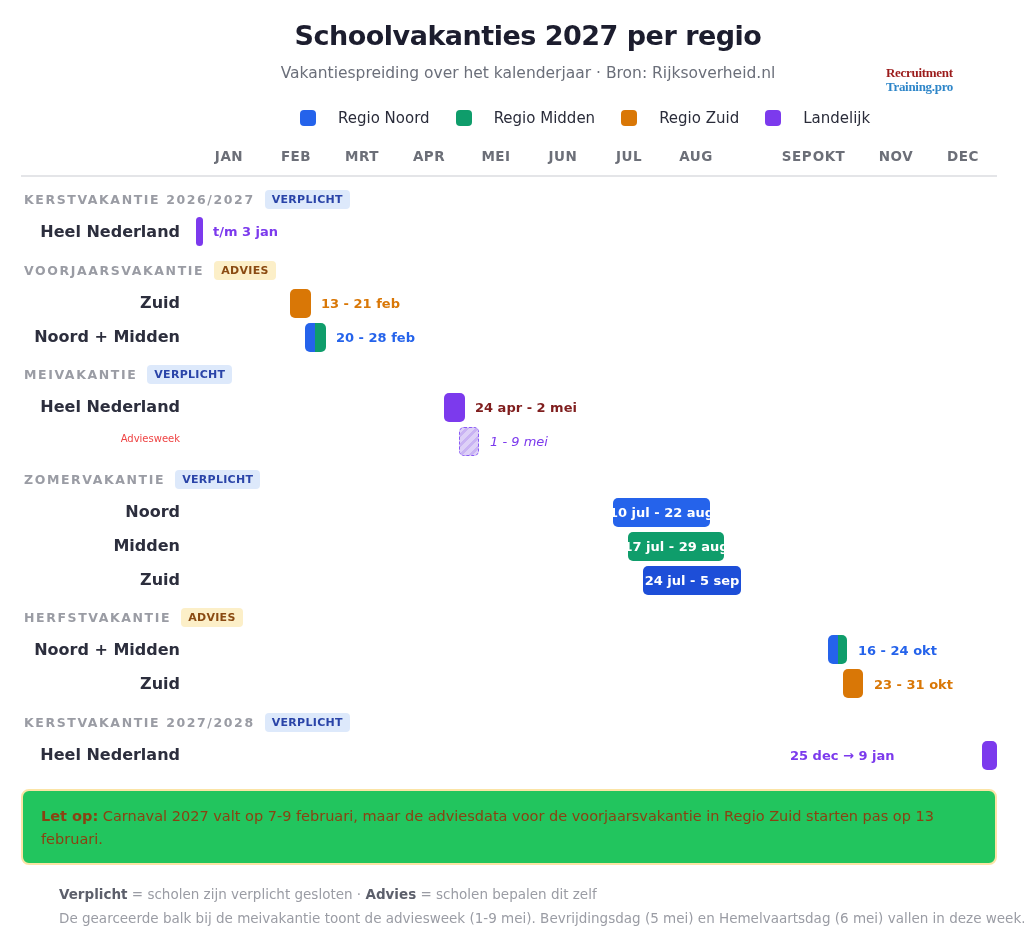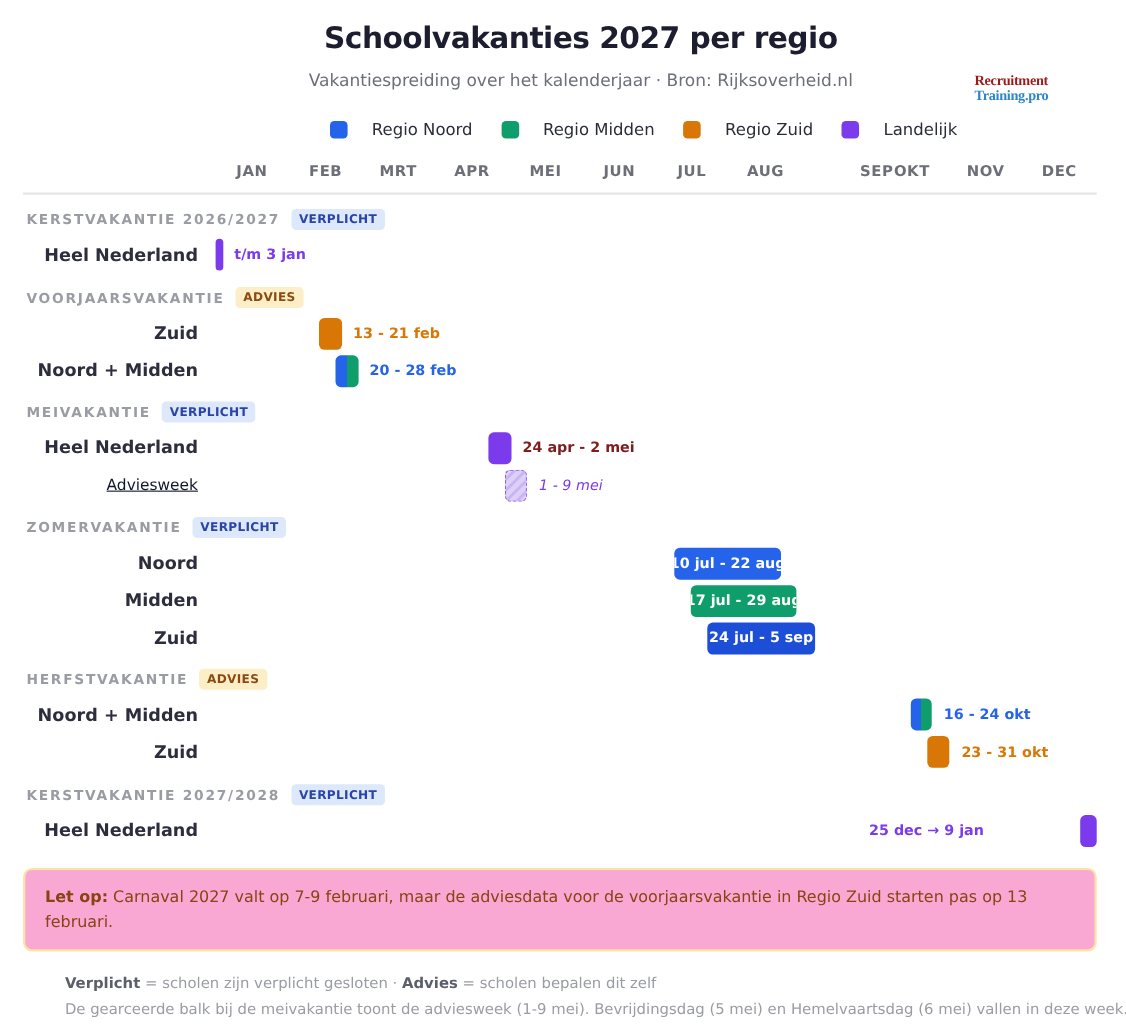--- a/index.html
+++ b/index.html
@@ -20,29 +20,29 @@
   .month { position: absolute; width: 60px; margin-left: -30px; text-align: center; font-size: 13.5px; font-weight: bold; color: #6c6f78; letter-spacing: 0.5px; }
   .axis-line { position: absolute; top: 175px; left: 21px; width: 976px; height: 2px; background: #e4e5e8; }
 
   .section-head { position: absolute; left: 24px; display: flex; align-items: center; gap: 10px; }
   .section-title { font-size: 12.5px; font-weight: bold; color: #9a9ca4; letter-spacing: 1.6px; }
   .badge { font-size: 11px; font-weight: bold; padding: 3px 7px; border-radius: 4px; letter-spacing: 0.3px; }
   .badge.verplicht { background: #dde9fb; color: #2a44a8; }
   .badge.advies { background: #fcefc8; color: #8a4a12; }
 
   .row-label { position: absolute; right: 844px; font-size: 16px; font-weight: bold; color: #2c2e3d; white-space: nowrap; text-align: center; }
-  .row-label.sub { font-size: 14px; font-weight: normal; color: #0f172a; text-decoration: underline; }
+  .row-label.sub { font-size: 10px; font-weight: normal; color: #ef4444; }
 
   .bar { position: absolute; border-radius: 5px; overflow: hidden; display: flex; align-items: center; justify-content: center; color: #fff; font-size: 13px; font-weight: bold; white-space: nowrap; }
   .bar.split { background: linear-gradient(90deg, #2563eb 0 50%, #0f9d6b 50% 100%); }
   .bar.hatched { background: repeating-linear-gradient(135deg, #ddd0f7 0 4px, #c9b3f3 4px 7px); border: 1.5px dashed #8b5cf6; }
   .bar-label { position: absolute; font-size: 13px; font-weight: bold; white-space: nowrap; }
   .bar-label.italic { font-style: italic; font-weight: normal; }
 
-  .note { position: absolute; left: 21px; top: 789px; width: 976px; height: 76px; background: #f9a8d4; border: 2px solid #fbe4a6; border-radius: 8px; padding: 14px 18px; font-size: 14.5px; line-height: 23px; color: #8a4212; }
+  .note { position: absolute; left: 21px; top: 789px; width: 976px; height: 76px; background: #22c55e; border: 2px solid #fbe4a6; border-radius: 8px; padding: 14px 18px; font-size: 14.5px; line-height: 23px; color: #8a4212; }
   .note b { font-weight: bold; }
 
   .footer { position: absolute; left: 24px; font-size: 13.5px; color: #9a9ca4; white-space: nowrap; margin-left: 35px; }
   .footer b { color: #5c5f6b; font-weight: bold; }
 </style>
 </head>
 <body>
 
 <div class="title">Schoolvakanties 2027 per regio</div>
 <div class="subtitle">Vakantiespreiding over het kalenderjaar · Bron: Rijksoverheid.nl</div>

